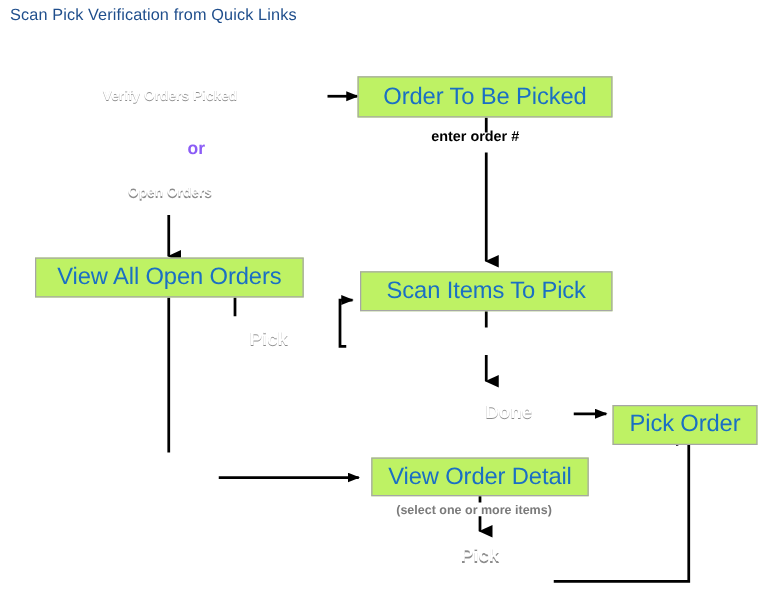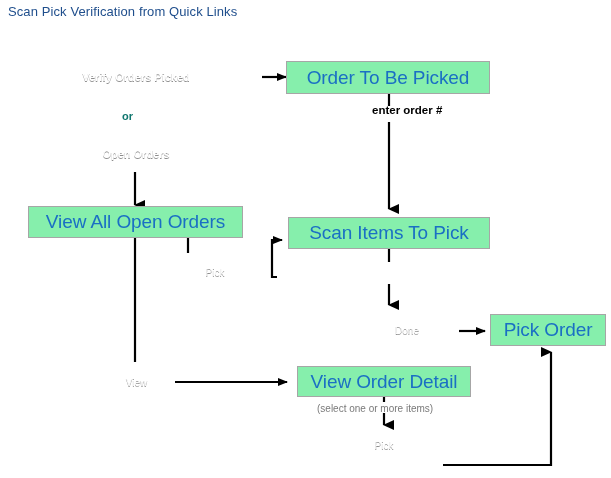--- a/index.html
+++ b/index.html
@@ -52,29 +52,29 @@
     font-size: 11px;
     font-weight: bold;
     display: flex;
     align-items: center;
     justify-content: center;
     text-shadow: 0 1px 0 rgba(0,0,0,0.45);
     border: 0;
     line-height: 1.1;
   }
   .btn.small-label {
-    font-weight: normal;
-    font-size: 10px;
+    font-weight: bold;
+    font-size: 15px;
   }
 
   
   .screen {
     position: absolute;
     box-sizing: border-box;
-    background: #86efac;
+    background: #bef264;
     border: 1px solid #a6a6a6;
     color: #1a6fc4;
     font-size: 19px;
     font-weight: normal;
     display: flex;
     align-items: center;
     justify-content: center;
     white-space: nowrap;
     letter-spacing: -0.1px;
   }
@@ -82,27 +82,28 @@
   
   .caption {
     position: absolute;
     font-size: 11.5px;
     color: #000000;
     font-weight: bold;
     white-space: nowrap;
   }
   .caption.muted {
     color: #7a7a7a;
-    font-weight: normal;
+    font-weight: bold;
     font-size: 10px;
   }
   .caption.or-label {
-    font-size: 11px;
+    font-size: 14px;
     font-weight: bold;
-    color: #0f766e;
+    color: #8b5cf6;
+    margin-left: 28px;
   }
 
   svg.connectors {
     position: absolute;
     left: 0;
     top: 0;
     width: 611px;
     height: 478px;
     pointer-events: none;
   }
@@ -157,34 +158,33 @@
   </svg>
 
   <div class="btn" style="left:10px; top:56px; width:252px; height:42px;">Verify Orders Picked</div>
 
   <div class="caption or-label" style="left:122px; top:110px;">or</div>
 
   <div class="btn" style="left:10px; top:136px; width:252px; height:36px;">Open Orders</div>
 
   <div class="screen" style="left:286px; top:61px; width:204px; height:33px;">Order To Be Picked</div>
 
-  <div class="caption" style="left:345px; top:104px;margin-left:27px;">enter order #</div>
+  <div class="caption" style="left:345px; top:104px;">enter order #</div>
 
   <div class="screen" style="left:28px; top:206px; width:215px; height:32px;text-align:center;">View All Open Orders</div>
 
   <div class="btn small-label" style="left:153px; top:253px; width:124px; height:39px;">Pick</div>
 
   <div class="screen" style="left:288px; top:217px; width:202px; height:32px;">Scan Items To Pick</div>
 
 
   <div class="btn small-label" style="left:338px; top:311px; width:138px; height:39px;">Done</div>
 
-  <div class="screen" style="left:490px; top:314px; width:116px; height:32px;">Pick Order</div>
+  <div class="screen" style="left:490px; top:324px; width:116px; height:32px;">Pick Order</div>
 
-  <div class="btn small-label" style="left:98px; top:362px; width:77px; height:40px;">View</div>
 
   <div class="screen" style="left:297px; top:366px; width:174px; height:31px;">View Order Detail</div>
 
   <div class="caption muted" style="left:317px; top:403px;">(select one or more items)</div>
 
   <div class="btn small-label" style="left:325px; top:426px; width:118px; height:39px;">Pick</div>
 
 </div>
 
 </body></html>

